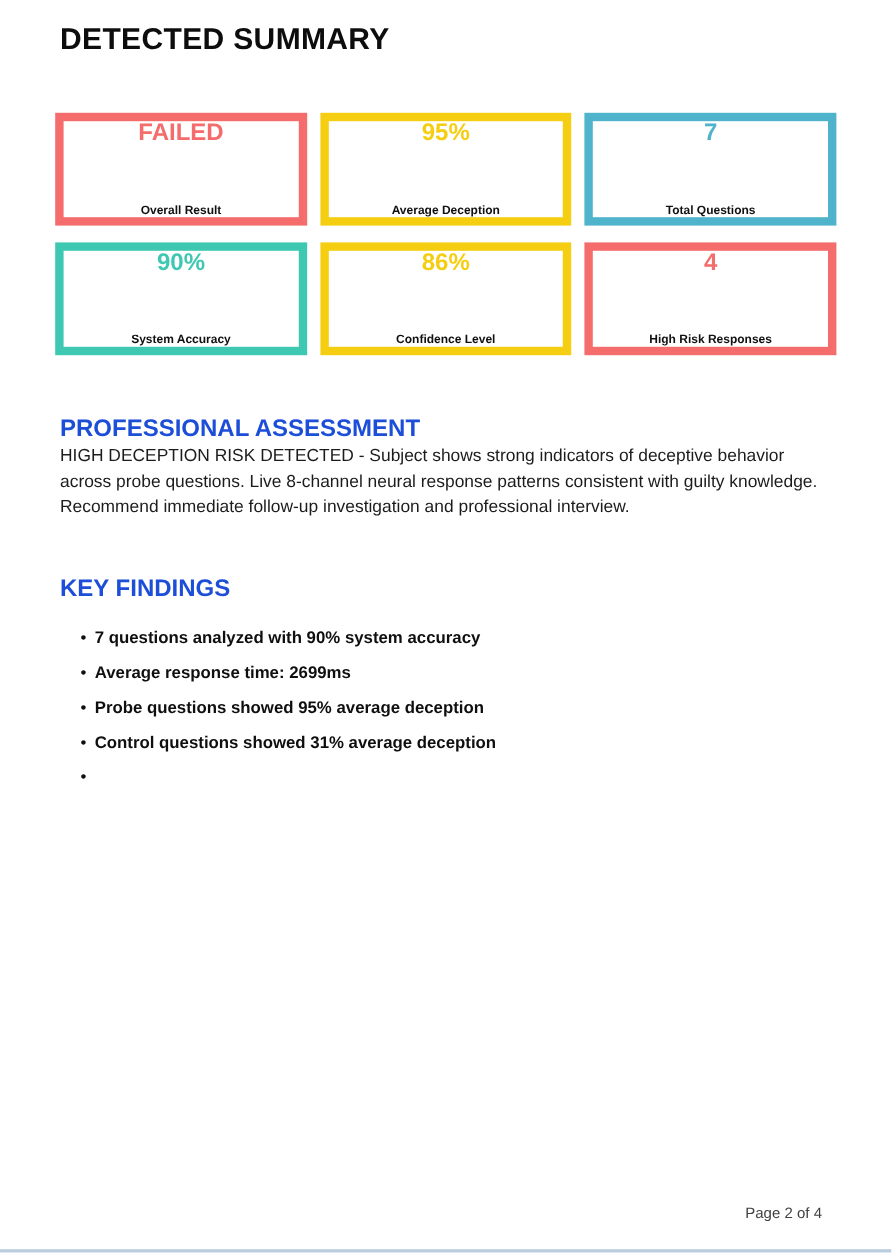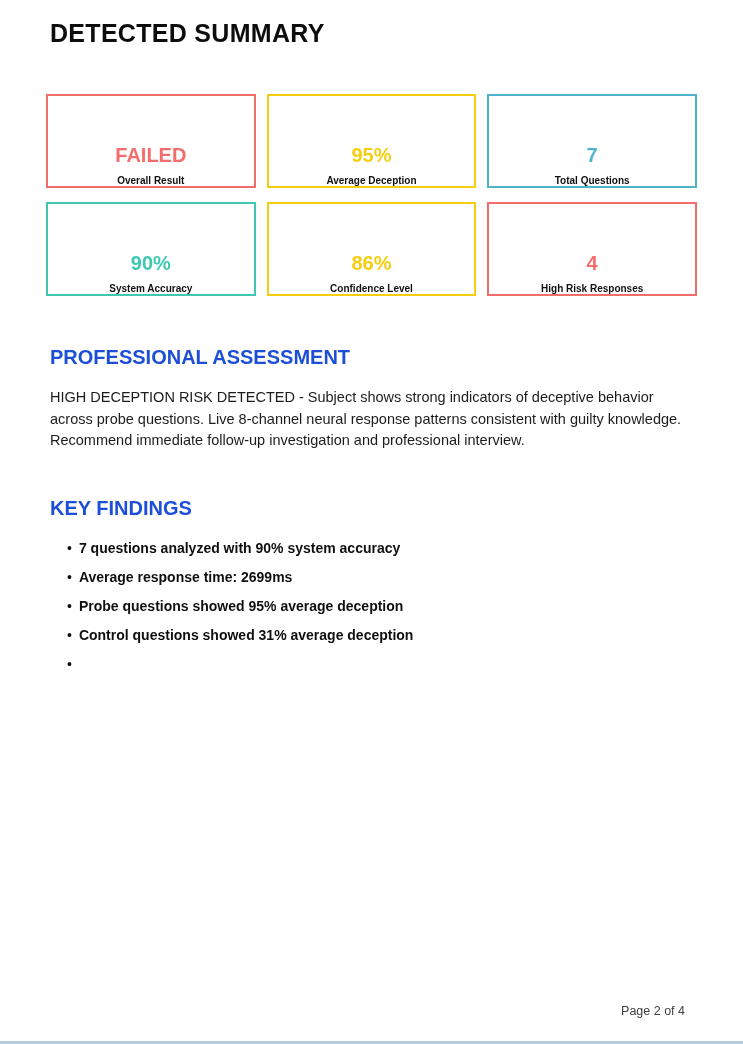--- a/index.html
+++ b/index.html
@@ -28,26 +28,26 @@
   .cards-grid {
     margin: 46px 46px 0 46px;
     display: grid;
     grid-template-columns: repeat(3, 1fr);
     column-gap: 11px;
     row-gap: 14px;
   }
   .stat-card {
     box-sizing: border-box;
     height: 94px;
-    border: 2px solid #a3a3a3;
+    border: 7px solid #a3a3a3;
     background: #ffffff;
     display: flex;
     flex-direction: column;
     align-items: center;
-    justify-content: flex-end;
+    justify-content: space-between;
     gap: 11px;
     text-align: center;
   }
   .stat-value {
     font-size: 20px;
     font-weight: 700;
     line-height: 1;
   }
   .stat-label {
     font-size: 10px;
@@ -58,21 +58,21 @@
   .section-heading {
     margin: 0;
     padding: 0 0 0 50px;
     font-size: 20px;
     font-weight: 700;
     color: #1d4ed8;
   }
   .section-heading.assessment { margin-top: 50px; }
   .section-heading.findings  { margin-top: 45px; }
   .assessment-body {
-    margin: 18px 50px 0 50px;
+    margin: 1px 50px 0 50px;
     font-size: 14.5px;
     font-weight: 400;
     line-height: 21.5px;
     color: #1c1c1c;
   }
   .findings-list {
     list-style: none;
     margin: 21px 50px 0 50px;
     padding: 0;
   }

